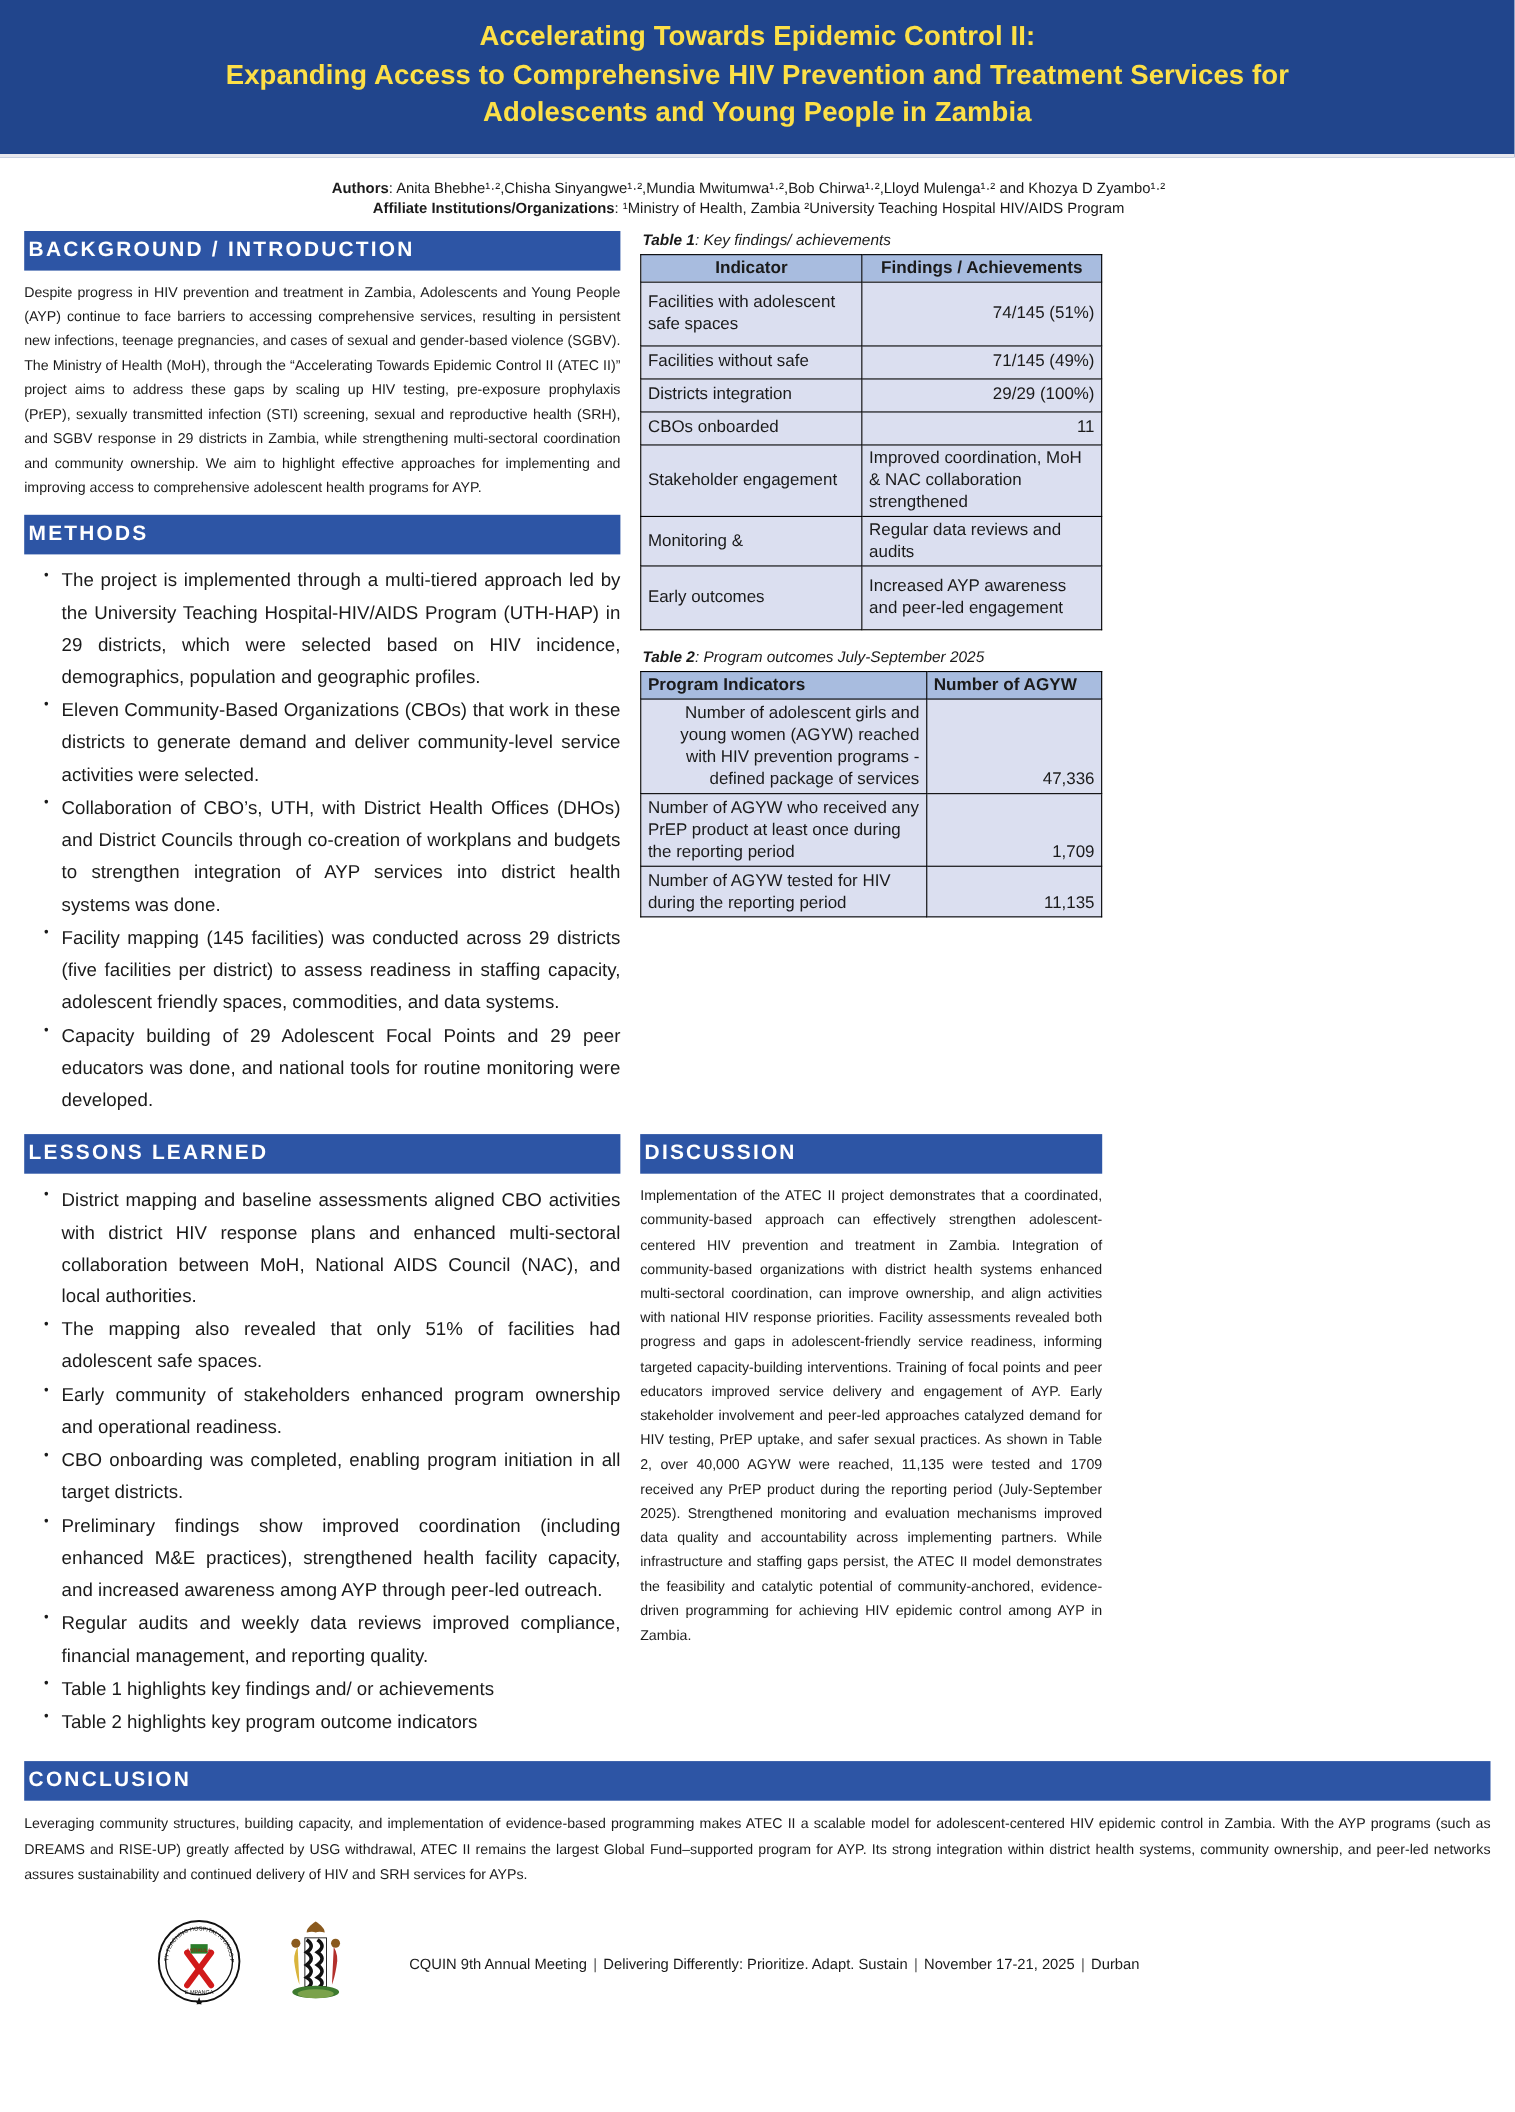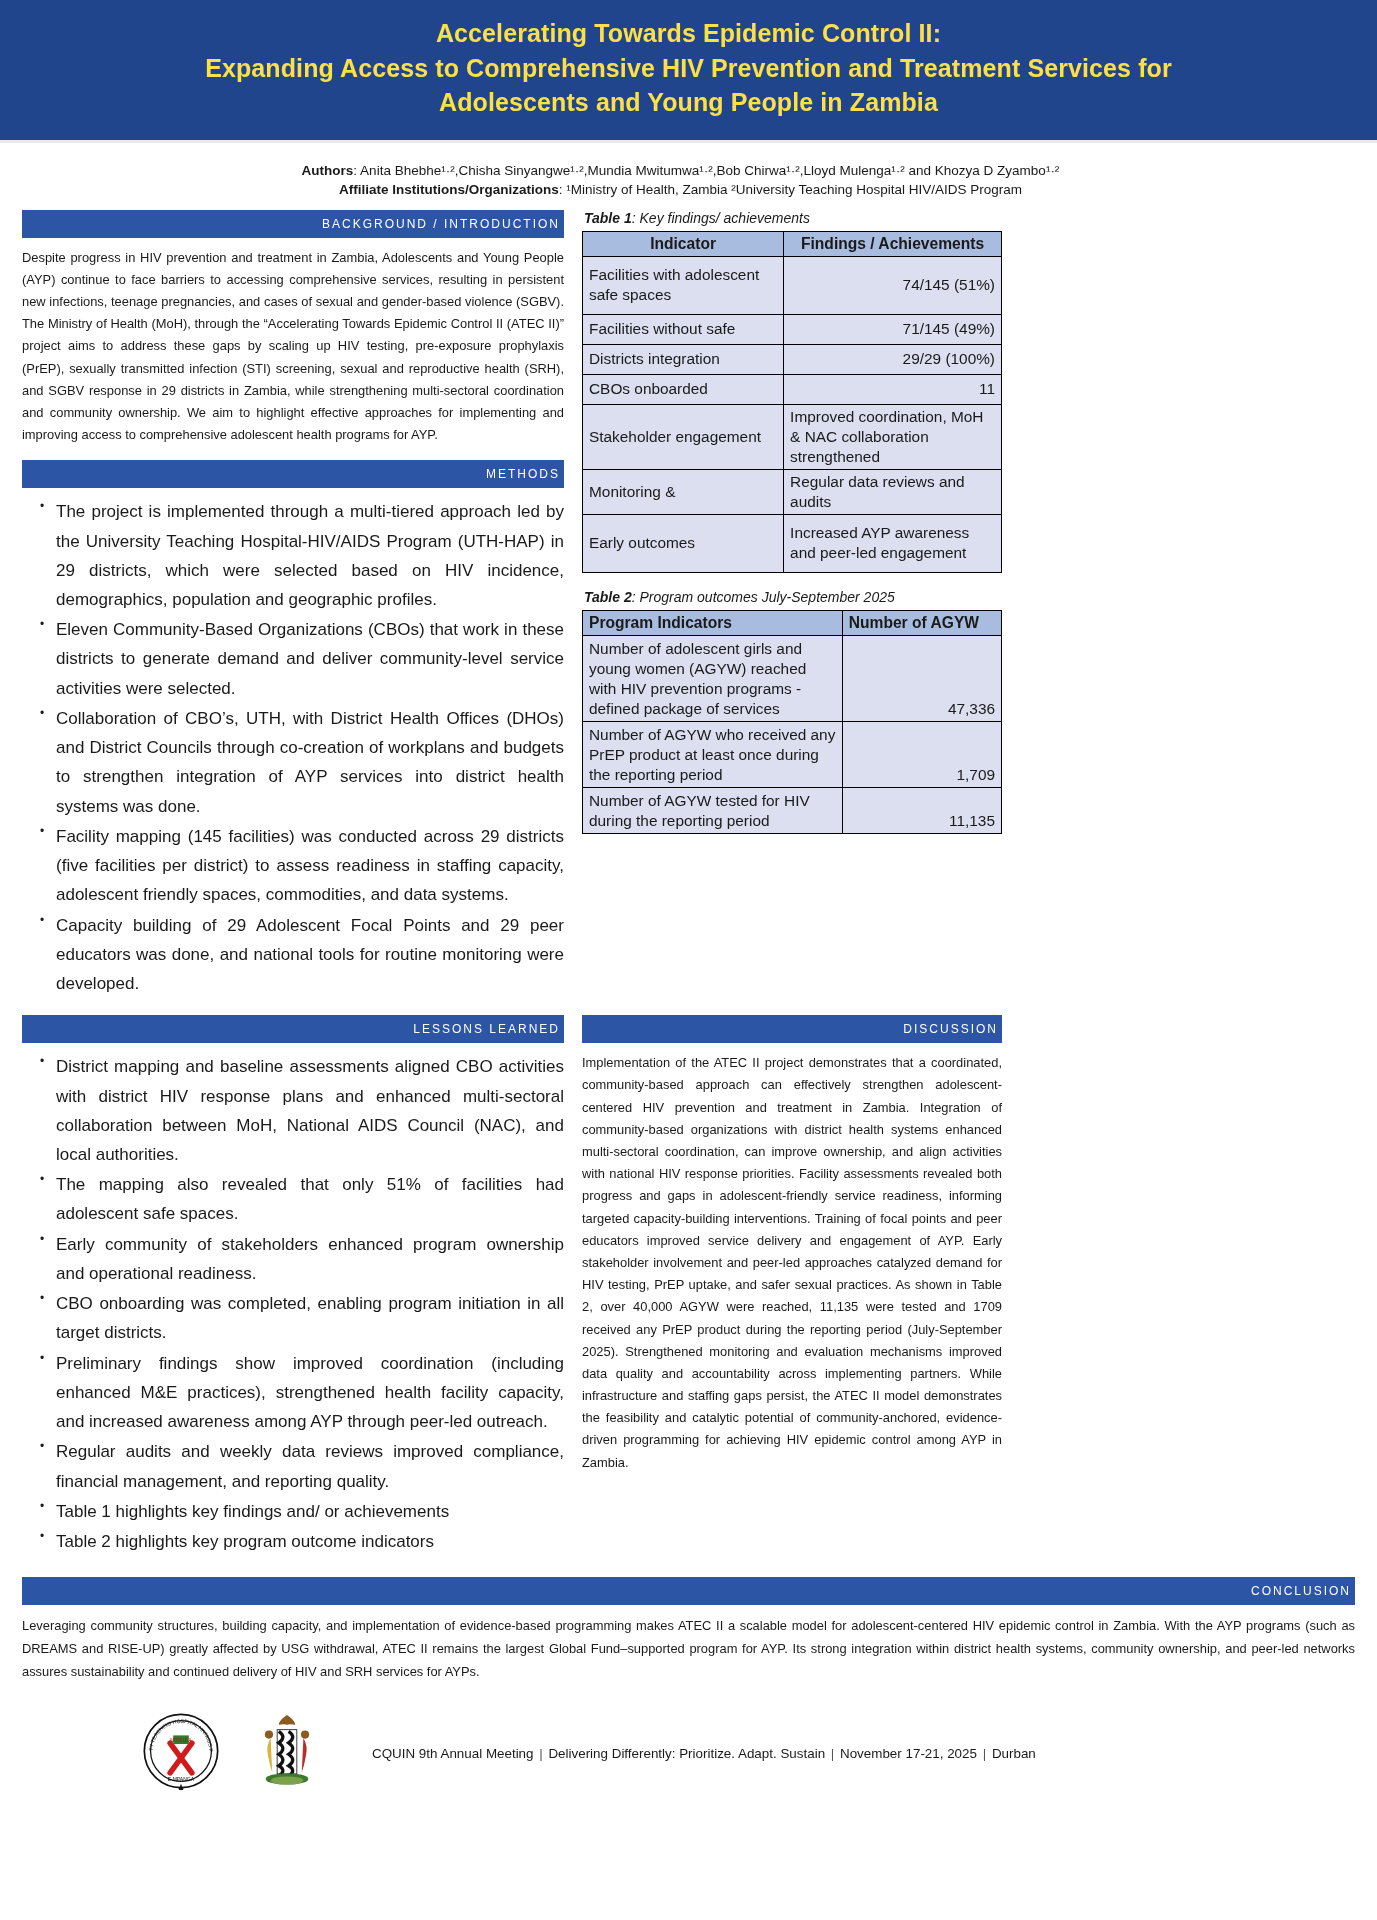--- a/index.html
+++ b/index.html
@@ -44,23 +44,23 @@
     display: flex;
     gap: 18px;
   }
   .col-left  { width: 542px; flex: none; }
   .col-right { width: 420px; flex: none; }
 
   
   .sec-bar {
     background: #2d55a5;
     color: #ffffff;
-    text-align: right;
-    font-size: 12px;
-    font-weight: normal;
+    text-align: left;
+    font-size: 19px;
+    font-weight: bold;
     letter-spacing: 2.0px;
     padding: 7px 4px 7px 4px;
     margin-bottom: 9px;
   }
 
   
   .para {
     font-size: 12.9px;
     line-height: 1.72;
     text-align: justify;
@@ -243,21 +243,21 @@
     </div>
     <table class="ptable">
       <thead>
         <tr>
           <th class="th-left" style="width:62%">Program Indicators</th>
           <th class="th-left">Number of AGYW</th>
         </tr>
       </thead>
       <tbody id="table2-body">
           <tr>
-            <td class="txt" style="padding-top: 3px;">Number of adolescent girls and young women (AGYW) reached with HIV prevention programs - defined package of services</td>
+            <td class="txt" style="padding-top: 3px; text-align: right;">Number of adolescent girls and young women (AGYW) reached with HIV prevention programs - defined package of services</td>
             <td class="num" style="vertical-align: bottom;">47,336</td>
           </tr>
           <tr>
             <td class="txt" style="padding-top: 3px;">Number of AGYW who received any PrEP product at least once during the reporting period</td>
             <td class="num" style="vertical-align: bottom;">1,709</td>
           </tr>
           <tr>
             <td class="txt" style="padding-top: 3px;">Number of AGYW tested for HIV during the reporting period</td>
             <td class="num" style="vertical-align: bottom;">11,135</td>
           </tr>

